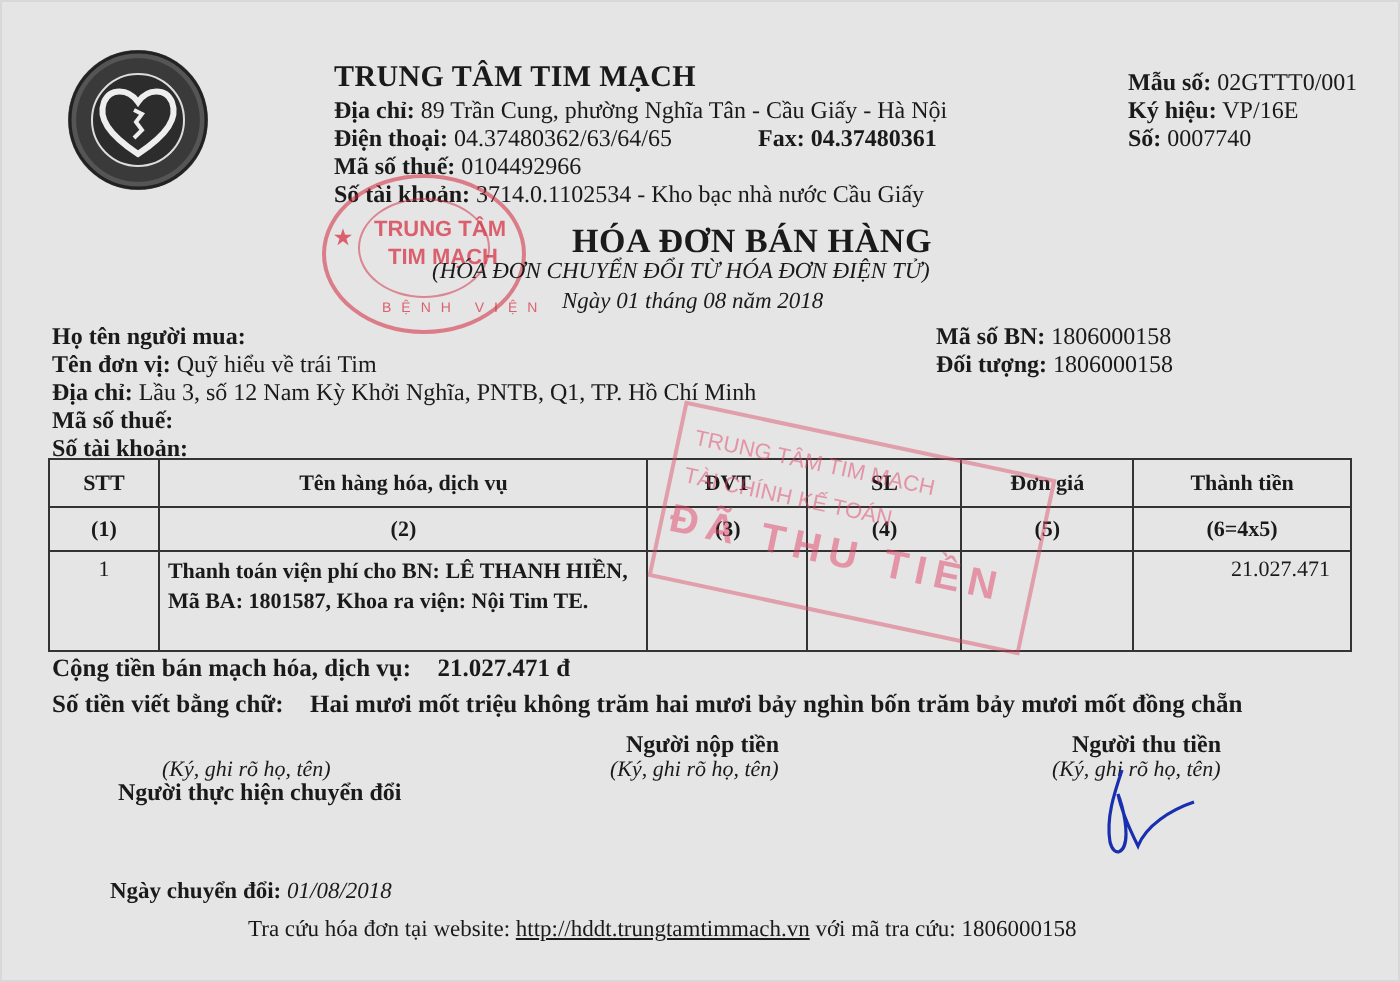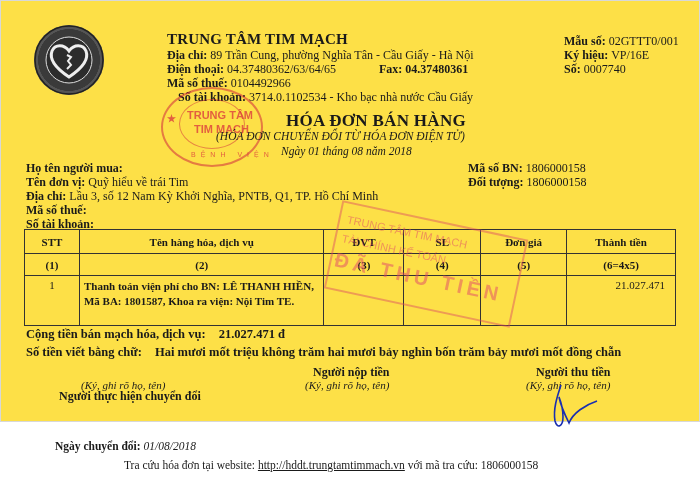--- a/index.html
+++ b/index.html
@@ -1,18 +1,18 @@
 <!DOCTYPE html>
 <html><head>
 <meta charset="utf-8">
 <style>
   * { box-sizing: border-box; margin: 0; padding: 0; }
   html, body { width: 700px; height: 491px; overflow: hidden; background: #ffffff; }
   body { font-family: "Liberation Serif", "DejaVu Serif", serif; color: #1a1a1a; position: relative; }
-  .page { position: absolute; left: 0; top: 0; width: 700px; height: 422px; background: #fde047; border: 1px solid #d8d8d8; }
+  .page { position: absolute; left: 0; top: 0; width: 700px; height: 491px; background: #e5e5e5; border: 1px solid #d8d8d8; }
   .abs { position: absolute; white-space: nowrap; }
   .b { font-weight: bold; }
   .i { font-style: italic; }
   .fs12 { font-size: 12px; }
 
   
   .logo { position: absolute; left: 33px; top: 24px; width: 70px; height: 70px; border-radius: 50%;
           background: radial-gradient(circle at 50% 50%, #3a3a3a 0 62%, #555 63% 100%); }
   .logo svg { position: absolute; left: 0; top: 0; }
 
@@ -71,21 +71,21 @@
     <span>04.37480362/63/64/65</span>
   </div>
   <div class="abs org-line" style="top:61px; left:378px;">
     <span class="b">Fax:</span>
     <span class="b">04.37480361</span>
   </div>
   <div class="abs org-line" style="top:75px;">
     <span class="b">Mã số thuế:</span>
     <span>0104492966</span>
   </div>
-  <div class="abs org-line" style="top:89px;margin-left:11px;">
+  <div class="abs org-line" style="top:89px;">
     <span class="b">Số tài khoản:</span>
     <span>3714.0.1102534 - Kho bạc nhà nước Cầu Giấy</span>
   </div>
 
   <div class="abs meta" style="top:33px;">
     <span class="b">Mẫu số:</span>
     <span>02GTTT0/001</span>
   </div>
   <div class="abs meta" style="top:47px;">
     <span class="b">Ký hiệu:</span>

